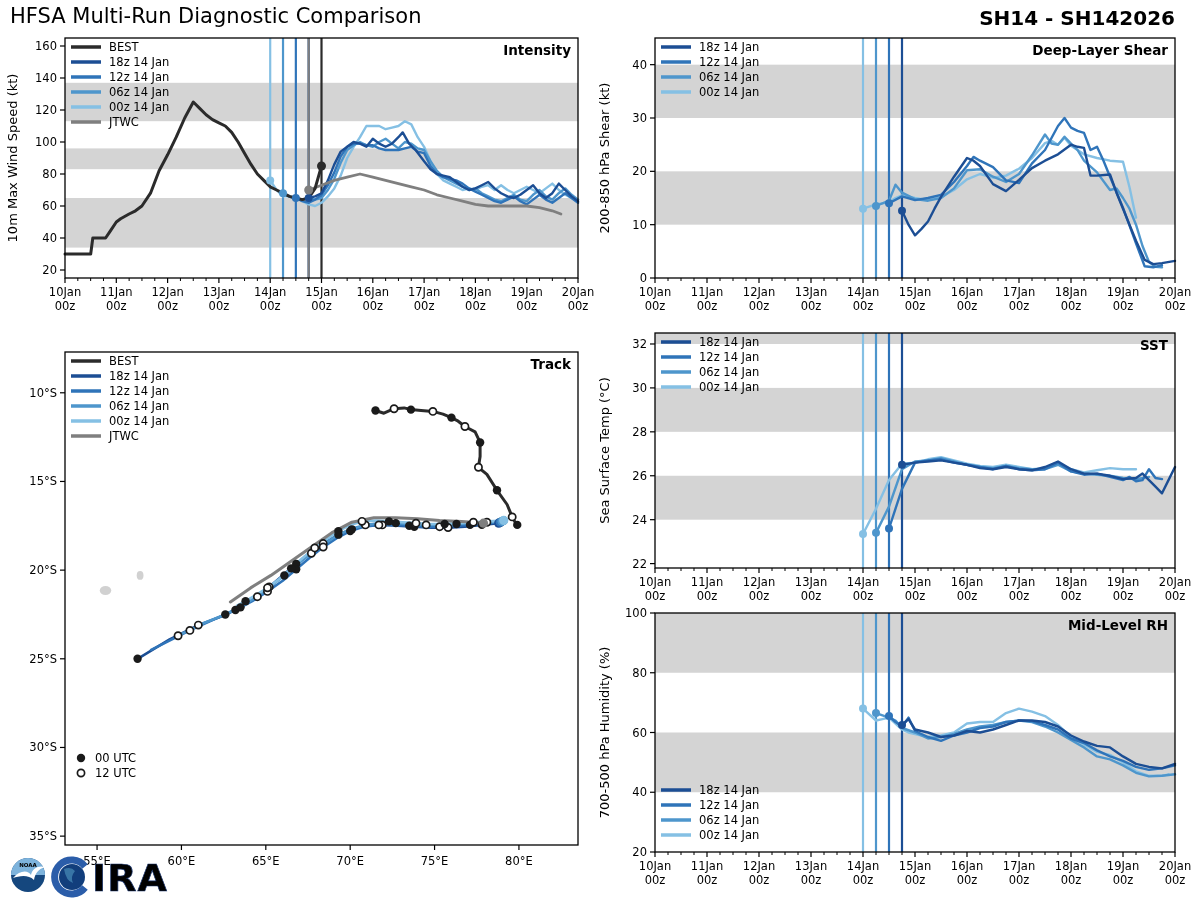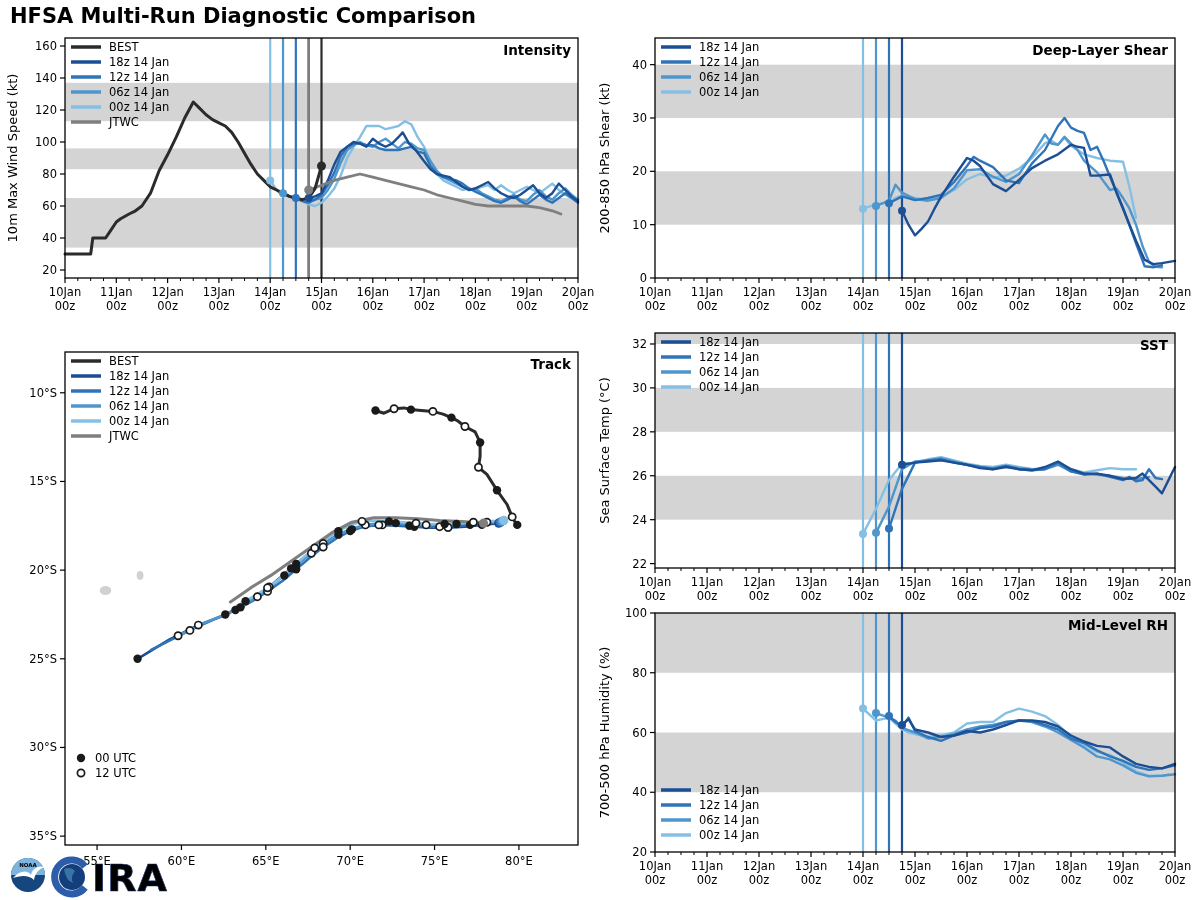--- a/index.html
+++ b/index.html
@@ -1,28 +1,29 @@
 <!DOCTYPE html>
 <html><head>
 <meta charset="utf-8">
 <style>
   html,body{margin:0;padding:0;background:#888;}
   .page{position:relative;width:1200px;height:900px;background:#ffffff;overflow:hidden;
         font-family:"DejaVu Sans","Liberation Sans",sans-serif;}
-  .title-left{position:absolute;left:10px;top:4px;font-size:21px;font-weight:bold;color:#000;}
+  .title-left{position:absolute;left:10px;top:4px;font-size:21px;font-weight:normal;color:#000;}
   .title-right{position:absolute;right:25px;top:6px;font-size:20px;font-weight:bold;color:#000;}
   #charts{position:absolute;left:0;top:0;width:1200px;height:900px;}
   #logos{position:absolute;left:4px;top:851px;}
   svg text{font-family:"DejaVu Sans","Liberation Sans",sans-serif;fill:#000;}
 </style>
 </head>
 <body>
 
 <div class="page">
   <div class="title-left">HFSA Multi-Run Diagnostic Comparison</div>
+  <div class="title-right">SH14 - SH142026</div>
   <div id="charts"><svg width="1200" height="900" viewBox="0 0 1200 900">
         <g>
           <rect x="65" y="198" width="513" height="49.599999999999994" fill="#d4d4d4"></rect>
           <rect x="65" y="148.39999999999998" width="513" height="20.80000000000001" fill="#d4d4d4"></rect>
           <rect x="65" y="82.79999999999998" width="513" height="38.400000000000006" fill="#d4d4d4"></rect>
           <line x1="270.20000000000005" y1="38" x2="270.20000000000005" y2="278" stroke="#85c0e4" stroke-width="2.2"></line>
           <line x1="283.025" y1="38" x2="283.025" y2="278" stroke="#4e96cc" stroke-width="2.2"></line>
           <line x1="295.85" y1="38" x2="295.85" y2="278" stroke="#2f74b9" stroke-width="2.2"></line>
           <line x1="308.67499999999995" y1="38" x2="308.67499999999995" y2="278" stroke="#1c4e94" stroke-width="2.2"></line>
           <line x1="308.67499999999995" y1="38" x2="308.67499999999995" y2="278" stroke="#7f7f7f" stroke-width="2.2"></line>

